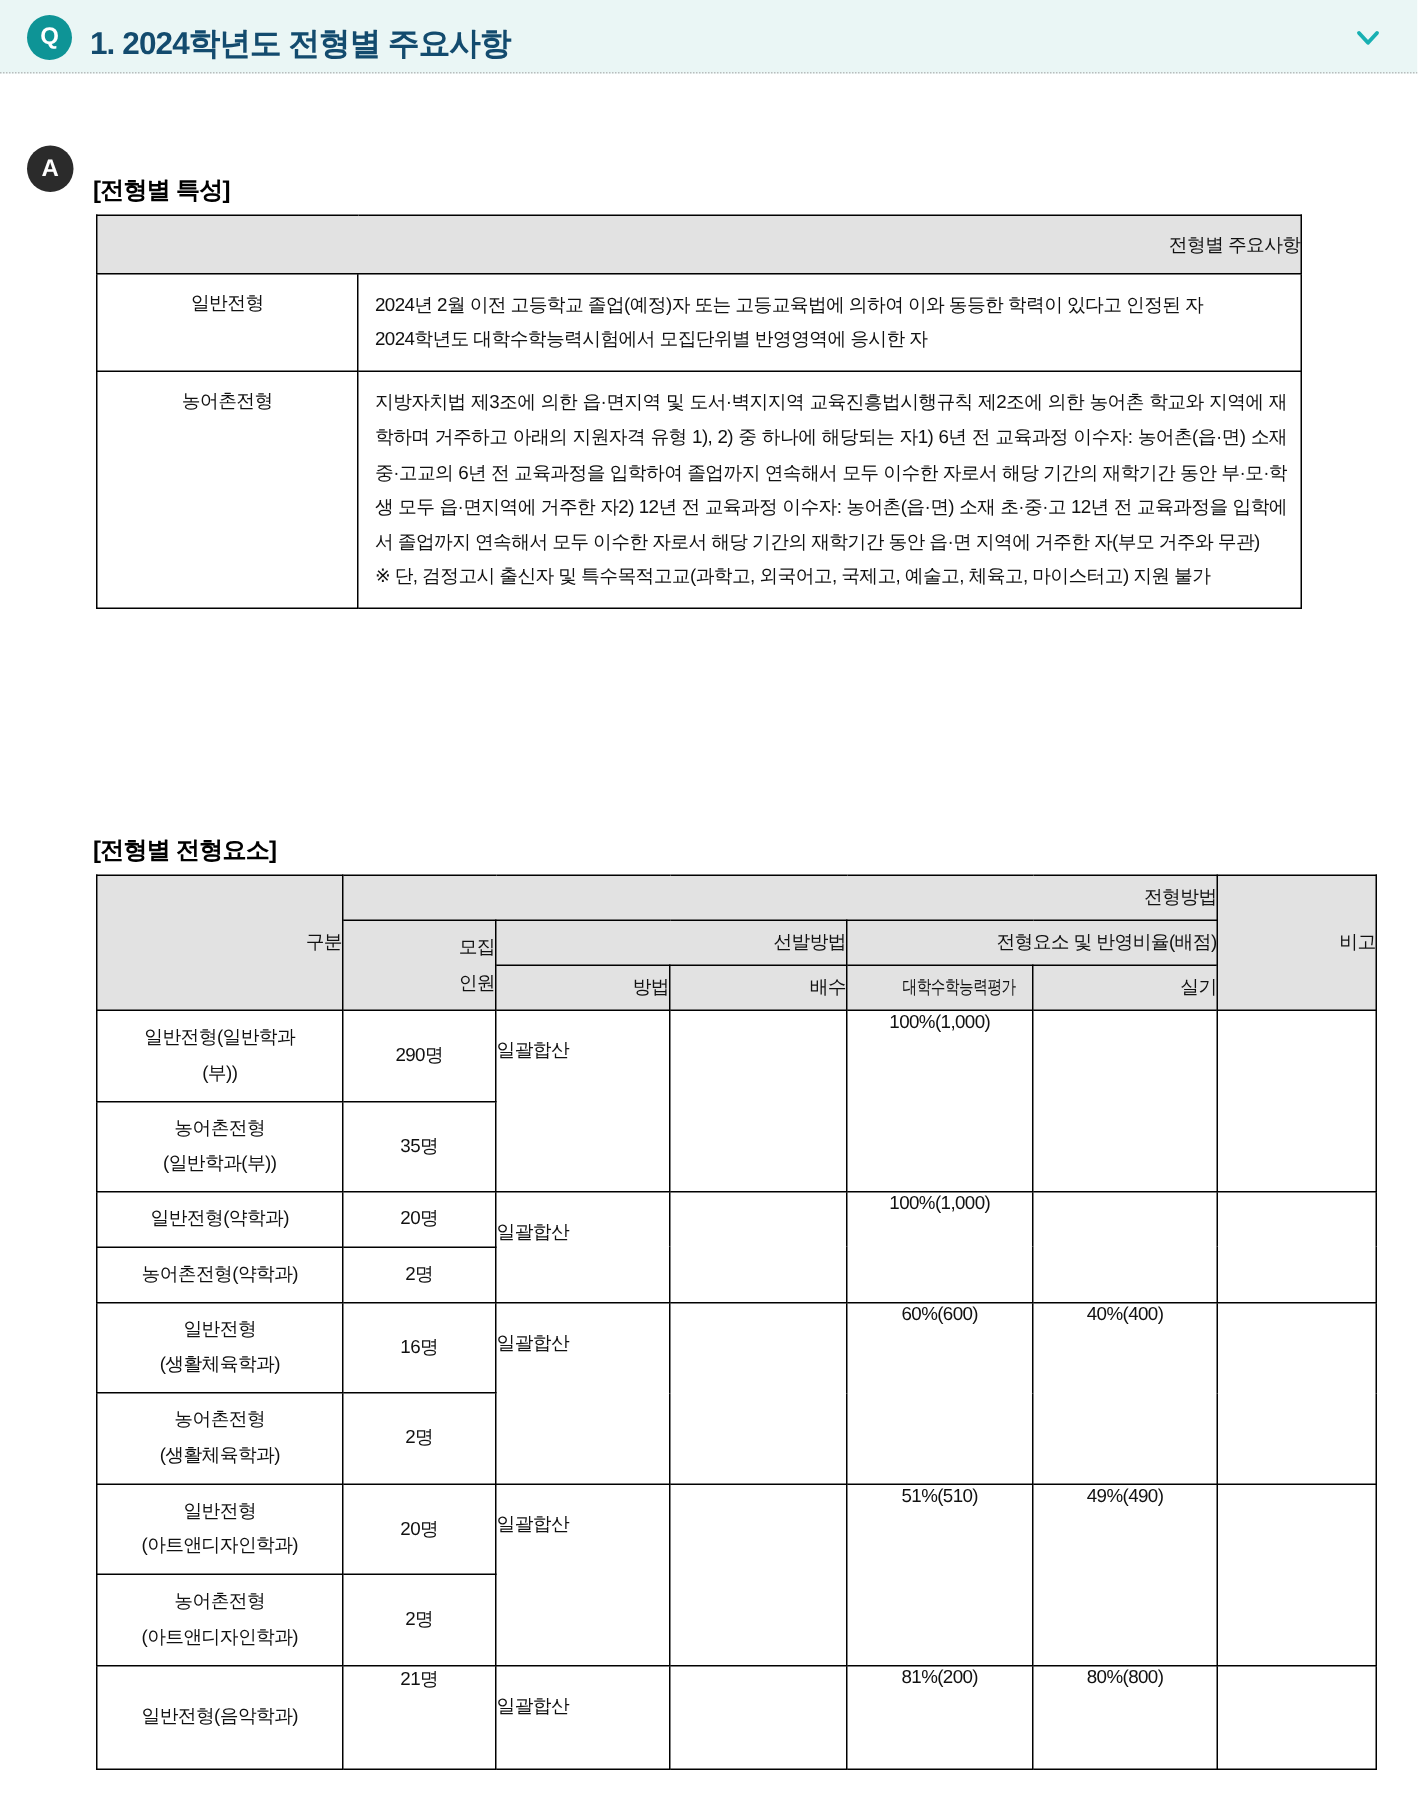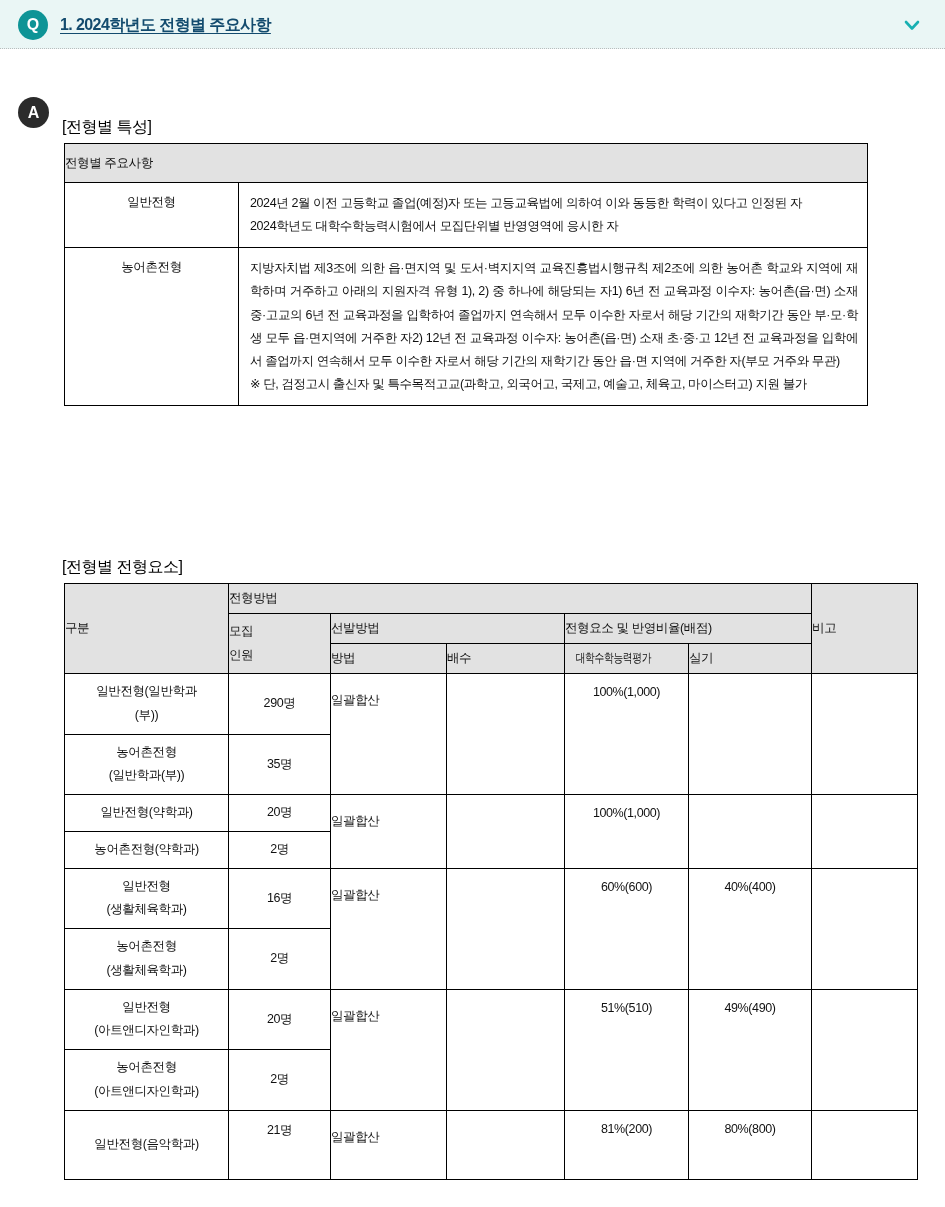--- a/index.html
+++ b/index.html
@@ -36,24 +36,23 @@
     font-size: 16px;
     font-weight: bold;
     line-height: 30px;
     text-align: center;
     letter-spacing: 0;
   }
   .faq-title {
     position: absolute;
     left: 60px;
     top: 15px;
-    font-size: 16px;
+    font-size: 21px;
     font-weight: bold;
     color: #134b6e;
-    text-decoration: underline;
     text-underline-offset: 3px;
     white-space: nowrap;
     letter-spacing: -0.6px;
   }
   .chevron {
     position: absolute;
     right: 22px;
     top: 14px;
     width: 22px;
     height: 22px;
@@ -74,21 +73,21 @@
     background: #2b2b2b;
     color: #ffffff;
     font-size: 16px;
     font-weight: bold;
     line-height: 31px;
     text-align: center;
   }
 
   .section-heading {
     font-size: 16px;
-    font-weight: normal;
+    font-weight: bold;
     color: #000000;
     letter-spacing: -0.5px;
     margin: 0;
     padding: 0;
   }
   #heading-1 { position: absolute; left: 62px; top: 68px; }
   #heading-2 { position: absolute; left: 62px; top: 508px; }
 
   
   table.doc-table {
@@ -100,21 +99,21 @@
   }
   table.doc-table td, table.doc-table th {
     border: 1px solid #000000;
     padding: 0;
     vertical-align: middle;
     font-weight: normal;
     color: #111111;
   }
   .hdr {
     background: #e2e2e2;
-    text-align: left;
+    text-align: right;
   }
 
   
   #table-features {
     left: 64px;
     top: 94px;
     width: 803px;
   }
   #table-features .t1-title-cell {
     height: 38px;
@@ -158,21 +157,21 @@
   #table-elements .h-gubun { height: 87px; margin-left: 41px; }
   #table-elements .h-count { height: 58px; line-height: 1.9; }
   #table-elements td.row-label {
     text-align: center;
     line-height: 1.9;
     padding: 6px 2px;
   }
   #table-elements td.num { text-align: center; }
   #table-elements td.val { text-align: center; }
   #table-elements td.meth { vertical-align: top; padding-top: 18px; }
-  #table-elements td.valtop { text-align: center; vertical-align: top; padding-top: 11px; }
+  #table-elements td.valtop { text-align: center; vertical-align: top; }
 
   .squeeze {
     display: inline-block;
     transform: scaleX(0.78);
     transform-origin: center;
     white-space: nowrap;
   }
   .two-line { display: block; }
 </style>
 </head>

